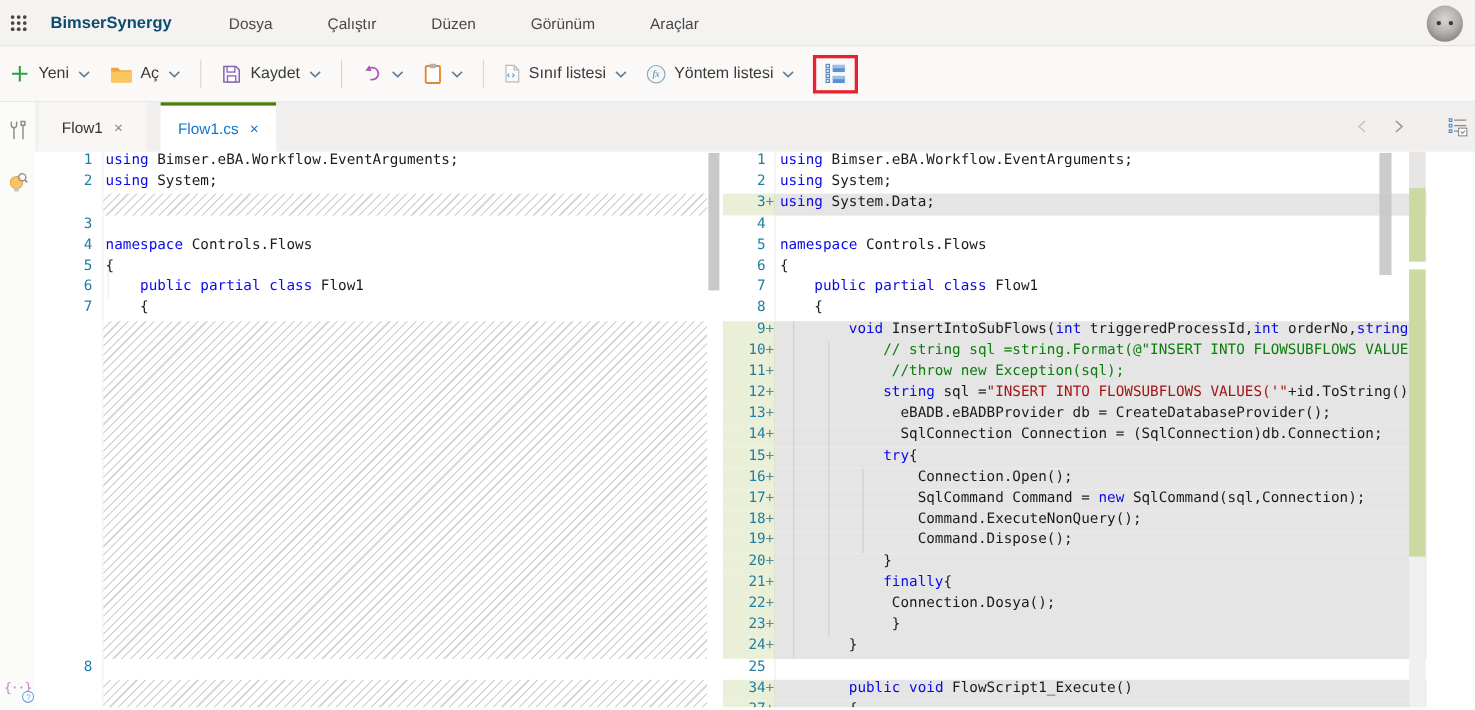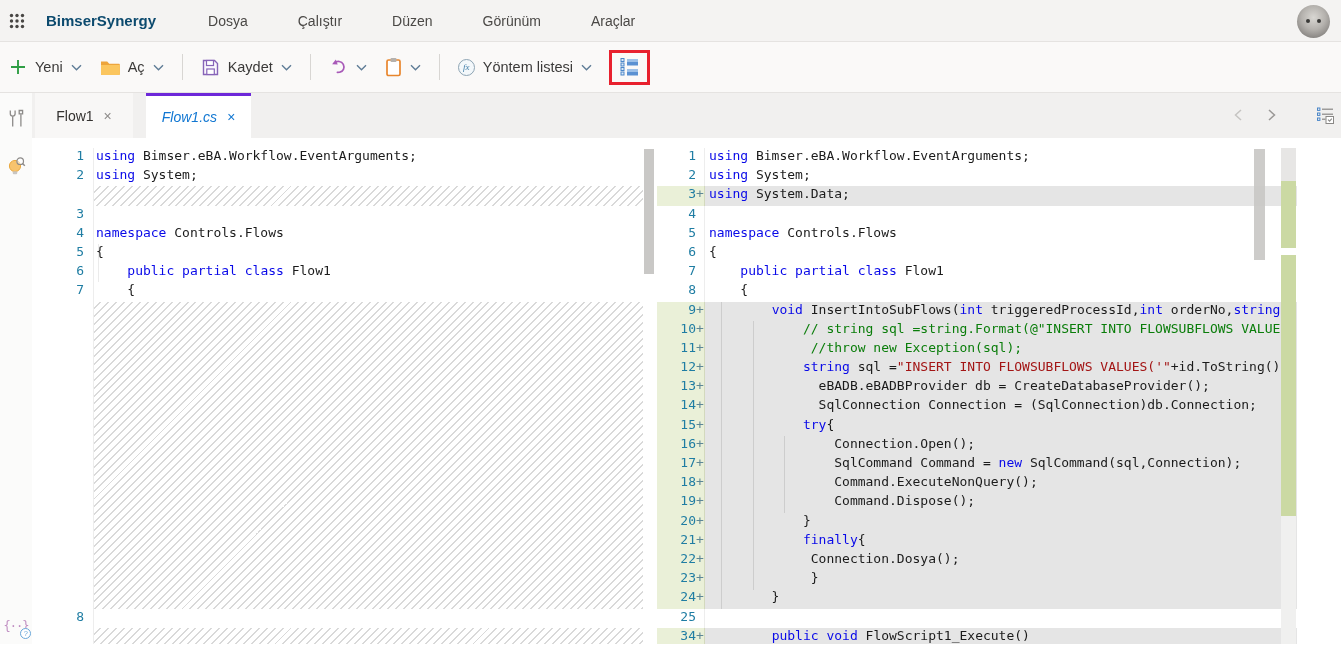--- a/index.html
+++ b/index.html
@@ -36,29 +36,29 @@
   .main { display:flex; height:551px; }
   .sidebar { width:32px; background:#fbfbfa; display:flex; flex-direction:column;
              align-items:center; padding:16px 0 10px 0; gap:28px; }
   .sidebar .spacer { flex:1; }
   .braces-help { position:relative; cursor:pointer; }
   .braces-glyph { font:12px "DejaVu Sans Mono", monospace; color:#c08fc2; letter-spacing:-1px; }
   .q-circle { position:absolute; right:-3px; bottom:-5px; width:11px; height:11px;
               border:1.2px solid #69a7da; border-radius:50%; color:#69a7da; background:#fff;
               font-size:7.5px; line-height:9px; text-align:center; }
 
-  .editor { flex:1; display:flex; flex-direction:column;gap:10px; }
+  .editor { flex:1; display:flex; flex-direction:column; }
 
   
   .tabstrip { height:45px; background:#f1f0ef; display:flex; padding-left:3px; position:relative; }
   .tab { height:45px; display:flex; align-items:center; justify-content:center; gap:10px;
          font-size:14px; cursor:pointer; }
   .tab-inactive { width:98px; background:#f8f7f6; color:#33312f; }
   .tab-active { width:105px; margin-left:13px; background:#fff; color:#1177d2;
-                border-top:3px solid #6d28d9;font-style:italic; }
+                border-top:3px solid #4d7c0f; }
   .tab-close { font-size:14px; line-height:1; cursor:pointer; }
   .tab-inactive .tab-close { color:#8d8b89; }
   .tab-active .tab-close { color:#1177d2; }
   .tab-nav { position:absolute; right:63px; top:15px; display:flex; gap:20px; }
   .tab-nav span { cursor:pointer; display:flex; }
   .tasklist { position:absolute; right:6px; top:13px; cursor:pointer; }
 
   
   .diffarea { position:relative; height:505px; width:1309px; background:#fff; overflow:hidden; }
   .pane { position:absolute; top:0; height:505px; overflow:hidden; }
@@ -161,20 +161,31 @@
   <div class="tb-btn">
     <svg width="17" height="20" viewBox="0 0 17 20">
       <rect x="2" y="3" width="13" height="15.5" rx="1.5" fill="#fff" stroke="#e8862d" stroke-width="1.7"></rect>
       <rect x="5.5" y="1" width="6" height="4" rx="1" fill="#b5b1ad"></rect>
     </svg>
     <svg width="11" height="7" viewBox="0 0 11 7">
       <polyline points="1,1.3 5.5,5.7 10,1.3" fill="none" stroke="#5e7c96" stroke-width="1.4"></polyline>
     </svg>
   </div>
   <div class="tb-divider"></div>
+  <div class="tb-btn">
+    <svg width="15" height="18" viewBox="0 0 15 18">
+      <path d="M2 1.5 h7.5 L13.5 5.5 V16.5 H2 Z" fill="#fbfbfa" stroke="#bdbbb9" stroke-width="1.1"></path>
+      <path d="M9.5 1.5 V5.5 H13.5" fill="none" stroke="#bdbbb9" stroke-width="1.1"></path>
+      <path d="M5 9 l-1.6 1.6 L5 12.2 M7.8 9 l1.6 1.6 L7.8 12.2" stroke="#5b9bd5" stroke-width="1" fill="none"></path>
+    </svg>
+    <span>Sınıf listesi</span>
+    <svg width="11" height="7" viewBox="0 0 11 7">
+      <polyline points="1,1.3 5.5,5.7 10,1.3" fill="none" stroke="#5e7c96" stroke-width="1.4"></polyline>
+    </svg>
+  </div>
   <div class="tb-btn">
     <span class="fx-badge">fx</span>
     <span>Yöntem listesi</span>
     <svg width="11" height="7" viewBox="0 0 11 7">
       <polyline points="1,1.3 5.5,5.7 10,1.3" fill="none" stroke="#5e7c96" stroke-width="1.4"></polyline>
     </svg>
   </div>
   <div class="hl-box">
     <span style="display:flex">
       <svg width="21" height="21" viewBox="0 0 21 21">

